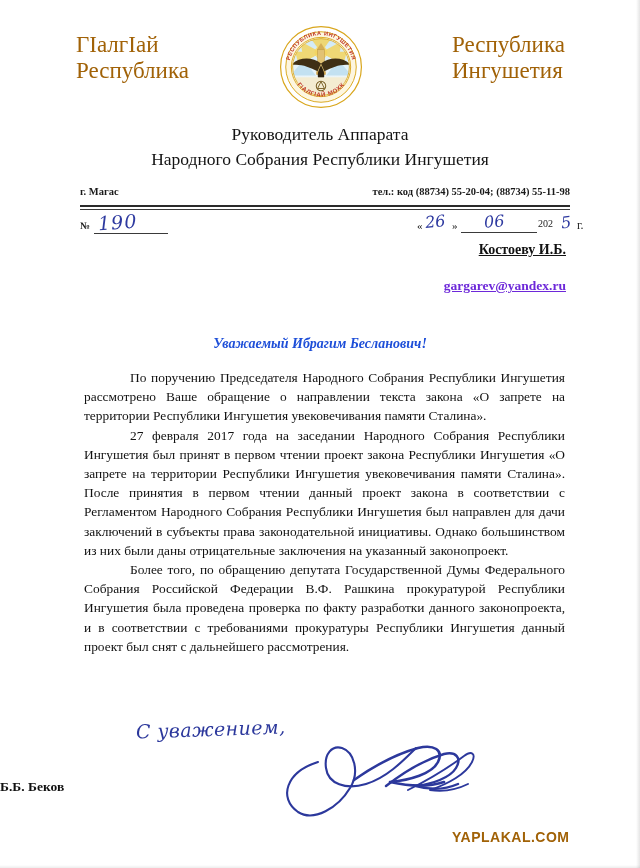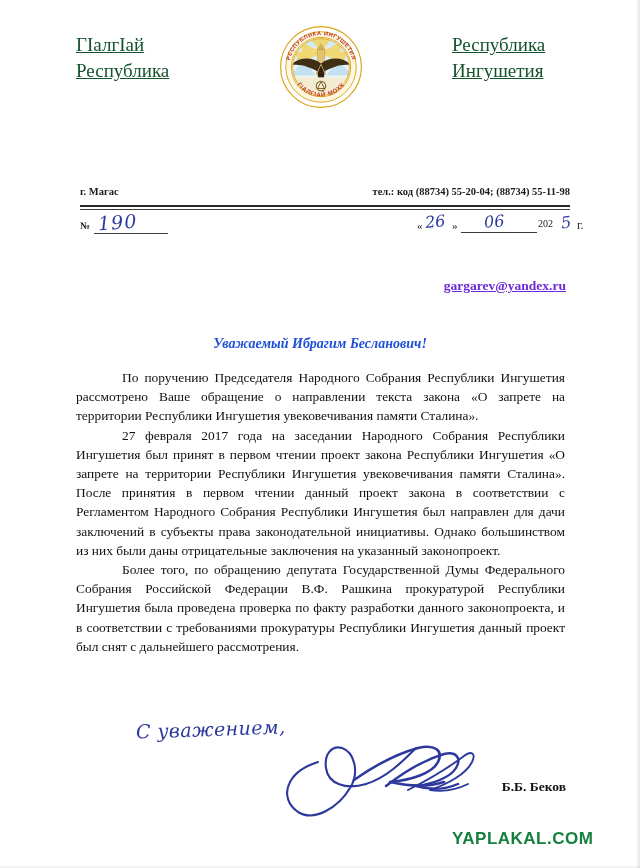--- a/index.html
+++ b/index.html
@@ -34,24 +34,23 @@
   .letterhead {
     position: absolute;
     top: 32px;
     left: 0;
     width: 640px;
     height: 100px;
   }
   .lh-left, .lh-right {
     position: absolute;
     top: 0;
-    font-size: 19px;
+    font-size: 23px;
     line-height: 26px;
-    color: #14532d;
-    text-decoration: underline;
+    color: #a16207;
   }
   .lh-left { left: 76px; text-align: left; }
   .lh-right { left: 452px; text-align: left; }
 
   
   .emblem-wrap {
     position: absolute;
     left: 278px;
     top: -8px;
     width: 86px;
@@ -207,21 +206,21 @@
     position: absolute;
     top: 368px;
     left: 76px;
     width: 489px;
     font-size: 13.4px;
     line-height: 19.2px;
     text-align: justify;
     color: #111111;
   }
   .body-text p {
-    margin: 0 0 0 0;
+    margin: 0 0 0 8px;
     text-indent: 46px;
     text-align: justify;
   }
   .body-text p:last-child { margin-bottom: 0; }
 
   
   .closing {
     position: absolute;
     left: 136px;
     top: 718px;
@@ -237,36 +236,35 @@
     left: 258px;
     top: 728px;
     width: 240px;
     height: 90px;
   }
   .signer {
     position: absolute;
     top: 779px;
     left: 0;
     width: 566px;
-    text-align: right;
     font-size: 13.5px;
     font-weight: bold;
     color: #111111;
   }
 
   
   .watermark {
     position: absolute;
     left: 452px;
     top: 829px;
     font-family: "Liberation Sans", sans-serif;
     font-weight: bold;
-    font-size: 17px;
+    font-size: 14px;
     letter-spacing: 0.5px;
-    color: #15803d;
+    color: #a16207;
   }
 </style>
 </head>
 <body>
 
 <div id="page">
 
   <div class="letterhead">
 
     <div class="lh-left">
@@ -332,20 +330,24 @@
         </text>
       </svg>
     </div>
 
     <div class="lh-right">
       <div>Республика</div>
       <div>Ингушетия</div>
     </div>
   </div>
 
+  <div class="title-block">
+    <div>Руководитель Аппарата</div>
+    <div>Народного Собрания Республики Ингушетия</div>
+  </div>
 
   <div class="meta">
     <div class="meta-top">
       <div class="meta-city">г. Магас</div>
       <div class="meta-phone">тел.: код (88734) 55-20-04; (88734) 55-11-98</div>
     </div>
 
     <div class="rule-thick"></div>
     <div class="rule-thin"></div>
 
@@ -358,20 +360,23 @@
       <span class="date-day">26</span>
       <span class="date-quote-r">»</span>
       <span class="date-month">06</span>
       <span class="date-mline"></span>
       <span class="date-year">202</span>
       <span class="date-year-digit">5</span>
       <span class="date-gsuffix">г.</span>
     </div>
   </div>
 
+  <div class="addressee">
+    <span>Костоеву И.Б.</span>
+  </div>
   <div class="addr-email">
     <span>gargarev@yandex.ru</span>
   </div>
 
   <div class="greeting">Уважаемый Ибрагим Бесланович!</div>
 
   <div class="body-text">
     <p>По поручению Председателя Народного Собрания Республики Ингушетия рассмотрено Ваше обращение о направлении текста закона «О запрете на территории Республики Ингушетия увековечивания памяти Сталина».</p>
     <p>27 февраля 2017 года на заседании Народного Собрания Республики Ингушетия был принят в первом чтении проект закона Республики Ингушетия «О запрете на территории Республики Ингушетия увековечивания памяти Сталина». После принятия в первом чтении данный проект закона в соответствии с Регламентом Народного Собрания Республики Ингушетия был направлен для дачи заключений в субъекты права законодательной инициативы. Однако большинством из них были даны отрицательные заключения на указанный законопроект.</p>
     <p>Более того, по обращению депутата Государственной Думы Федерального Собрания Российской Федерации В.Ф. Рашкина прокуратурой Республики Ингушетия была проведена проверка по факту разработки данного законопроекта, и в соответствии с требованиями прокуратуры Республики Ингушетия данный проект был снят с дальнейшего рассмотрения.</p>

